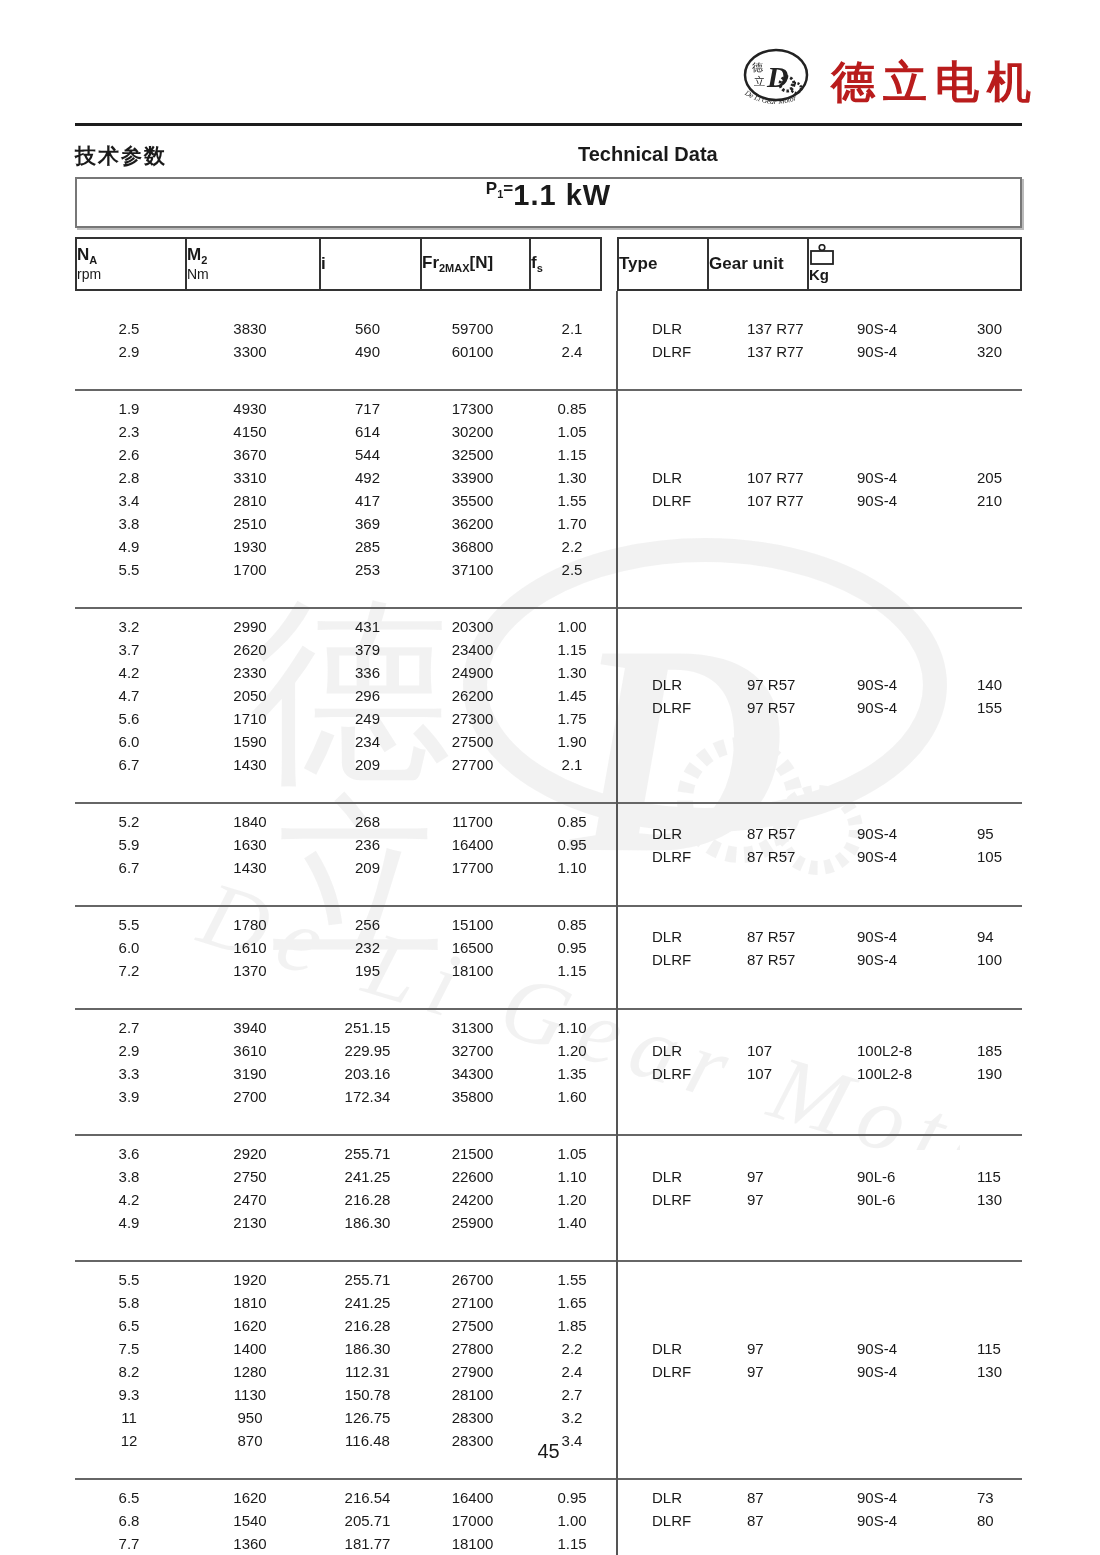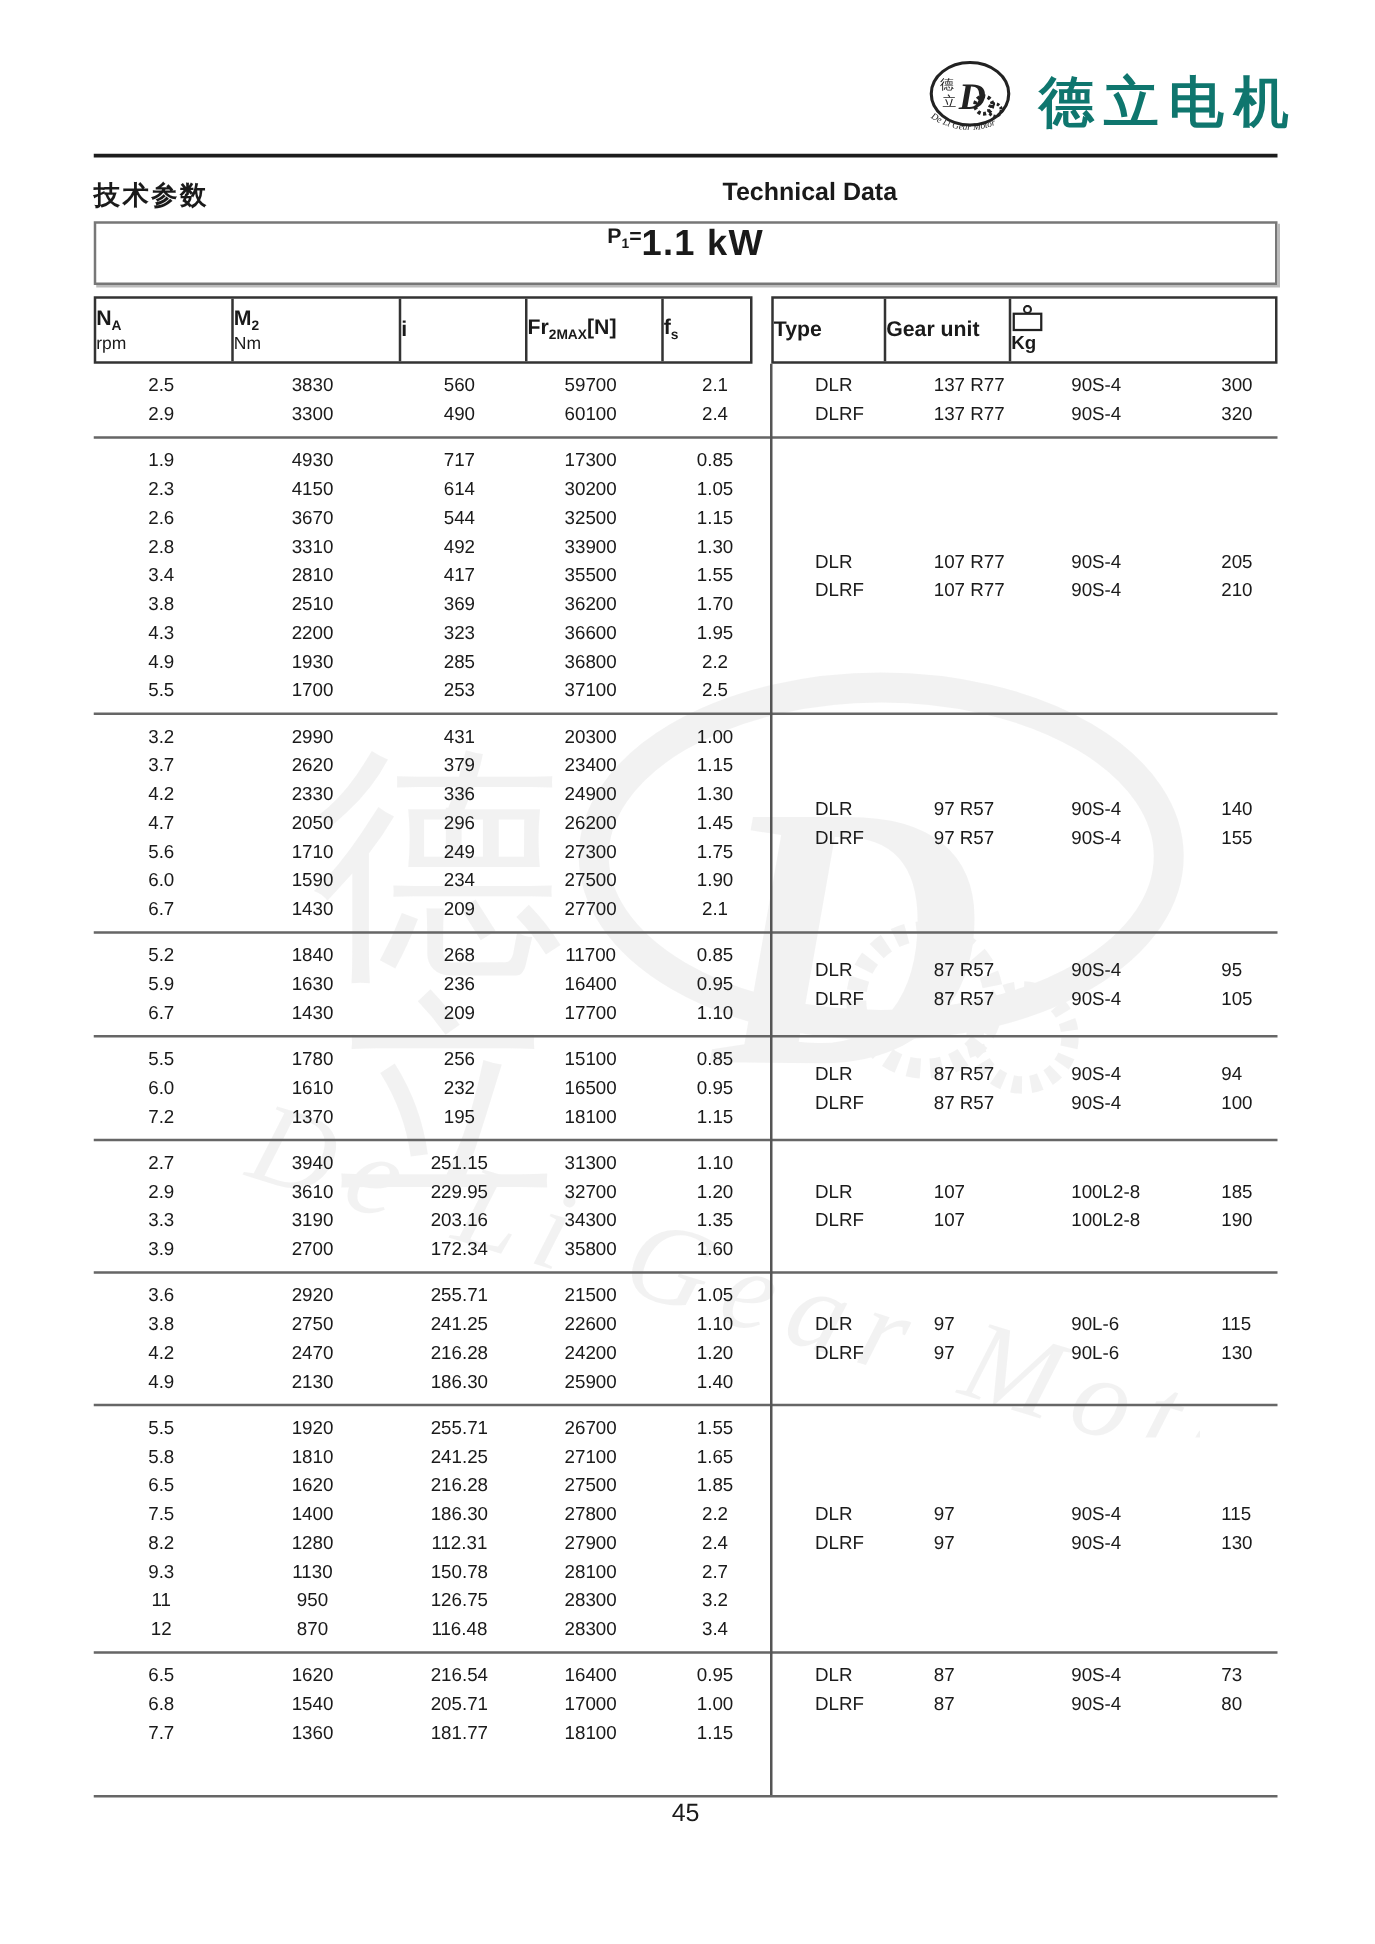--- a/index.html
+++ b/index.html
@@ -3,21 +3,21 @@
 <meta charset="utf-8">
 <style>
   * { box-sizing: border-box; margin: 0; padding: 0; }
   html,body { width:1100px; height:1555px; background:#fff; }
   body { font-family:"Liberation Sans", sans-serif; color:#1a1a1a; position:relative; overflow:hidden; }
 
   .content { position:absolute; left:75px; top:0; width:947px; height:1555px; }
 
   
   .brand { position:absolute; top:44px; left:660px; display:flex; align-items:center; gap:14px; }
-  .brand-cn { font-size:44px; font-weight:bold; letter-spacing:8px; color:#0f766e;
+  .brand-cn { font-size:44px; font-weight:bold; letter-spacing:8px; color:#b91c1c;
               font-family:"Liberation Serif", serif; white-space:nowrap; }
 
   .top-rule { position:absolute; top:123px; left:0; width:100%; height:3px; background:#1c1c1c; }
 
   
   .titles { position:absolute; top:140px; left:0; width:100%; height:32px; }
   .title-cn { position:absolute; left:0; top:2px; font-size:21px; font-weight:bold; letter-spacing:2px; }
   .title-en { position:absolute; left:503px; top:3px; font-size:20px; font-weight:bold; }
 
   
@@ -38,21 +38,21 @@
   .h-na{width:108px}.h-m2{width:134px}.h-i{width:101px}.h-fr{width:109px}.h-fs{width:71px}
   .h-type{width:88px}.h-gear{width:100px}.h-motor{width:146px}.h-kg{width:57px}
   .hmain { font-size:17px; }
   .hmain sub { font-size:11px; }
   .hunit { font-size:14px; font-weight:normal; }
   .kg-label { font-size:15px; margin-top:1px; }
 
   
   .groups { position:absolute; top:291px; left:0; width:100%; border-bottom:2px solid #666; }
   .groups::before { content:''; position:absolute; left:541px; top:0; bottom:0; width:2px; background:#555; }
-  .group { display:flex; padding:6px 0; }
+  .group { display:flex; padding:6px 0;margin-top:20px; }
   .group + .group { border-top:2px solid #666; }
   .group:last-child { padding-bottom:38px; }
   .group-left { width:542px; }
   .data-row { display:flex; line-height:23px; font-size:15px; }
   .cell { text-align:center; }
   .col-na{width:108px}.col-m2{width:134px}.col-i{width:101px}.col-fr{width:109px}.col-fs{width:90px}
   .group-right { flex:1; display:flex; flex-direction:column; justify-content:center; }
   .group:last-child .group-right { justify-content:flex-start; }
   .variant-row { display:flex; line-height:23px; font-size:15px; }
   .v-type { margin-left:35px; width:95px; }
@@ -218,27 +218,20 @@
             <span class="cell col-fs">1.55</span>
           </div>
           <div class="data-row">
             <span class="cell col-na">3.8</span>
             <span class="cell col-m2">2510</span>
             <span class="cell col-i">369</span>
             <span class="cell col-fr">36200</span>
             <span class="cell col-fs">1.70</span>
           </div>
           <div class="data-row">
-            <span class="cell col-na">4.3</span>
-            <span class="cell col-m2">2200</span>
-            <span class="cell col-i">323</span>
-            <span class="cell col-fr">36600</span>
-            <span class="cell col-fs">1.95</span>
-          </div>
-          <div class="data-row">
             <span class="cell col-na">4.9</span>
             <span class="cell col-m2">1930</span>
             <span class="cell col-i">285</span>
             <span class="cell col-fr">36800</span>
             <span class="cell col-fs">2.2</span>
           </div>
           <div class="data-row">
             <span class="cell col-na">5.5</span>
             <span class="cell col-m2">1700</span>
             <span class="cell col-i">253</span>

